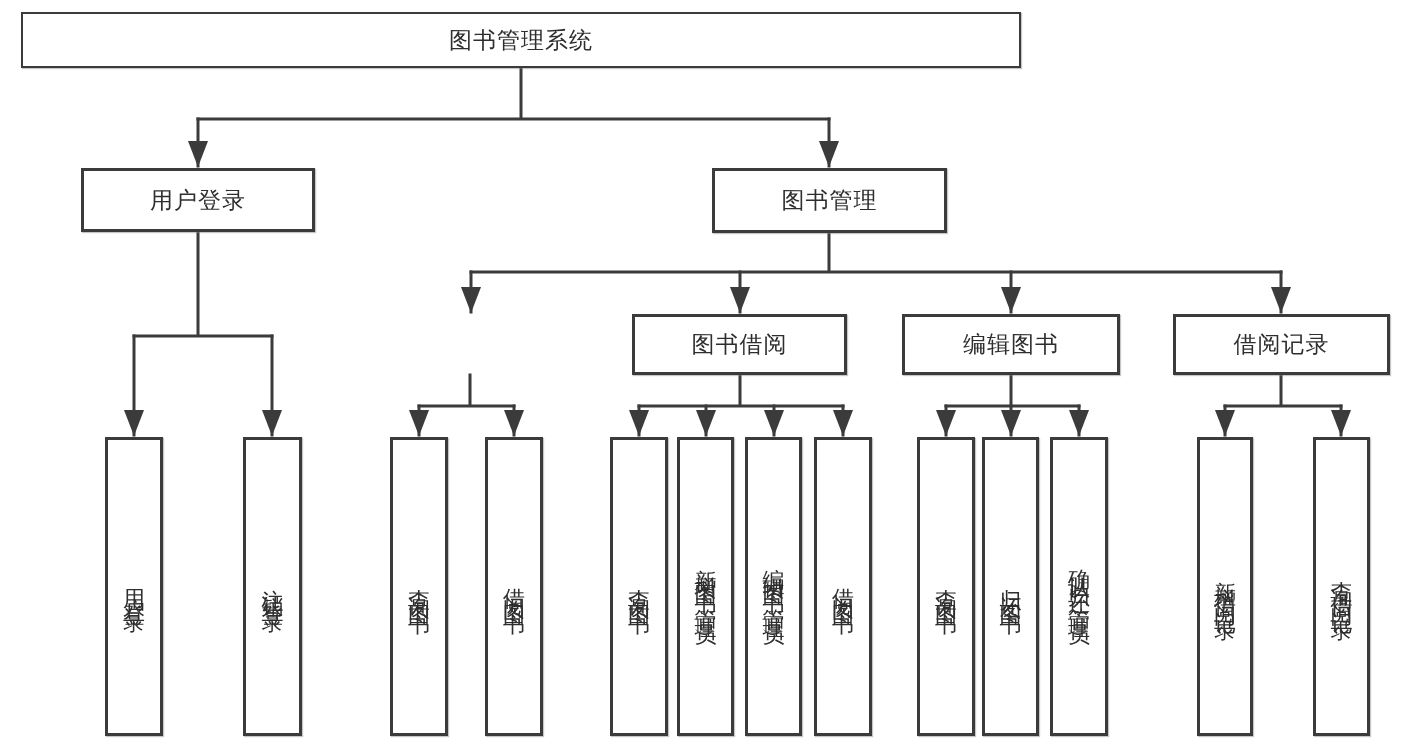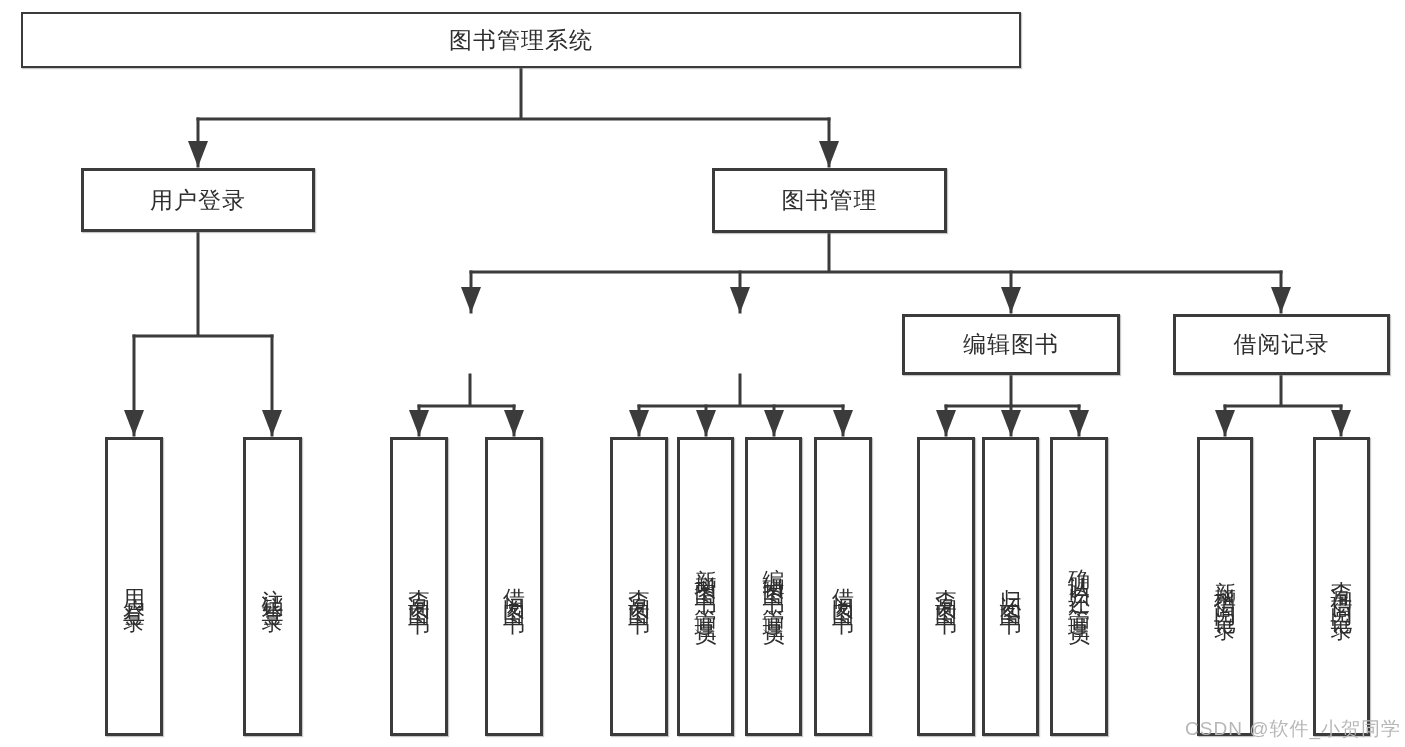--- a/index.html
+++ b/index.html
@@ -1,21 +1,21 @@
 <!DOCTYPE html>
 <html><head>
 <meta charset="utf-8">
 <style>
   html, body { margin: 0; padding: 0; background: #ffffff; }
   #canvas {
     position: relative;
     width: 1405px;
     height: 747px;
     background: #ffffff;
-    font-family: Liberation Sans, sans-serif;
+    font-family: Liberation Serif, serif;
     overflow: hidden;
   }
   #wires {
     position: absolute;
     left: 0; top: 0;
     width: 1405px; height: 747px;
   }
   .box {
     position: absolute;
     box-sizing: border-box;
@@ -106,20 +106,21 @@
       <line x1="1225" y1="406" x2="1225" y2="435" marker-end="url(#arrow)"></line>
       <line x1="1341" y1="406" x2="1341" y2="435" marker-end="url(#arrow)"></line>
     </g>
   </svg>
 
   <div class="box hbox root" style="left:21px; top:12px; width:1000px; height:56px;">图书管理系统</div>
 
   <div class="box hbox" style="left:81px; top:168px; width:234px; height:64px;">用户登录</div>
   <div class="box hbox" style="left:712px; top:168px; width:235px; height:65px;">图书管理</div>
 
+  <div class="box hbox" style="left:632px; top:314px; width:215px; height:61px;">图书借阅</div>
   <div class="box hbox" style="left:902px; top:314px; width:218px; height:61px;">编辑图书</div>
   <div class="box hbox" style="left:1173px; top:314px; width:217px; height:61px;">借阅记录</div>
 
   <div class="box leaf" style="left:105px;">
     <span class="vtext">用户登录</span>
   </div>
   <div class="box leaf" style="left:243px; width:59px;">
     <span class="vtext">注销登录</span>
   </div>
 
@@ -153,15 +154,14 @@
     <span class="vtext">确认归还（管理员）</span>
   </div>
 
   <div class="box leaf" style="left:1197px; width:56px;">
     <span class="vtext">新增借阅记录</span>
   </div>
   <div class="box leaf" style="left:1313px; width:57px;">
     <span class="vtext">查询借阅记录</span>
   </div>
 
-  <div class="watermark">CSDN @软件_小贺同学</div>
 
 </div>
 
 </body></html>

